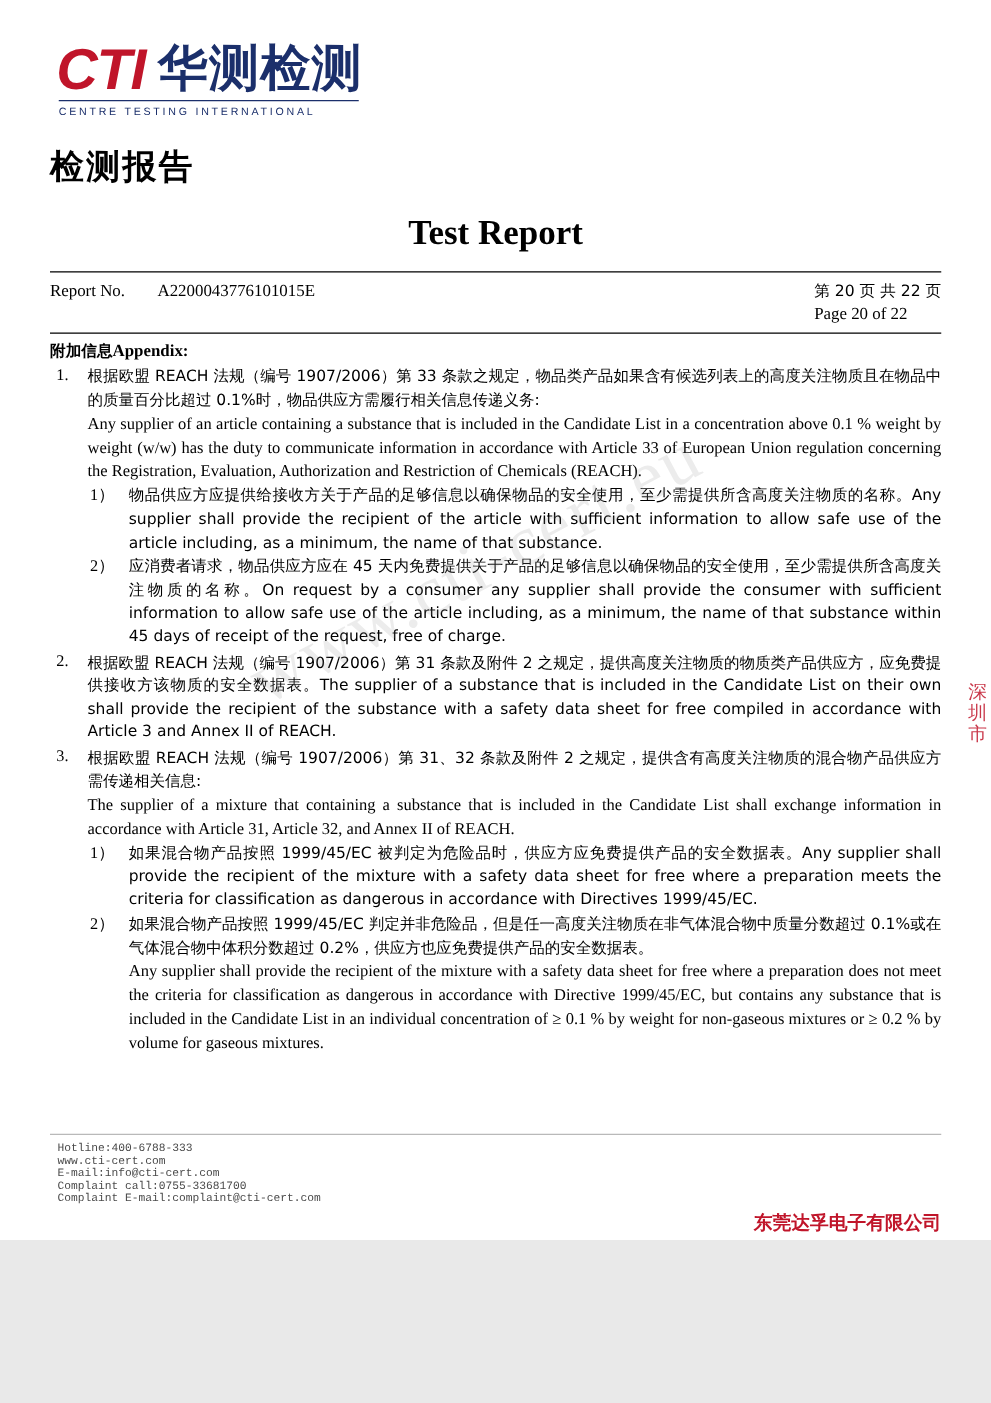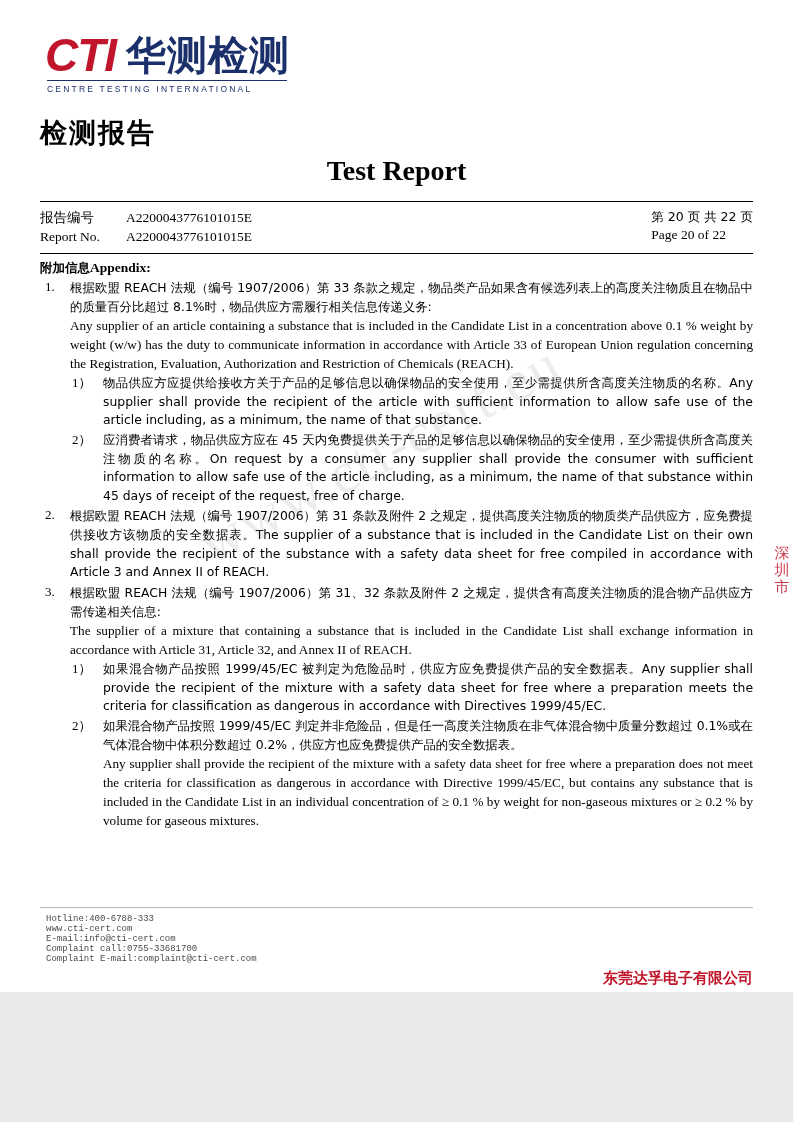--- a/index.html
+++ b/index.html
@@ -75,21 +75,21 @@
     color: #000;
     margin-top: 95px;
     letter-spacing: 2px;
   }
   .title-en {
     text-align: center;
     font-family: "Liberation Serif", serif;
     font-weight: bold;
     font-size: 28px;
     color: #000;
-    margin-top: 4px;
+    margin-top: 20px;
   }
 
   .rule {
     border: none;
     border-top: 1px solid #000;
     margin: 14px 0 0 0;
   }
   .rule-bottom {
     border: none;
     border-top: 1px solid #000;
@@ -247,24 +247,20 @@
 
     <div class="title-cn">检测报告</div>
     <div class="title-en">Test Report</div>
 
     <hr class="rule">
 
     <div class="report-head">
       <div class="rh-left">
         <table>
           <tbody>
-              <tr>
-            <td class="lbl cnfont">报告编号</td>
-            <td>A2200043776101015E</td>
-          </tr>
           <tr>
             <td class="lbl">Report No.</td>
             <td>A2200043776101015E</td>
           </tr>
         </tbody>
           </table>
       </div>
       <div class="rh-right">
         <div class="cnfont">第 20 页  共 22 页</div>
         <div>Page 20 of 22</div>
@@ -274,21 +270,21 @@
     <hr class="rule-bottom">
 
     <div class="appendix-title">
       <span>附加信息</span><span class="en">Appendix:</span>
     </div>
 
     <ol class="lvl1">
 
       <li>
         <span class="num">1.</span>
-        <p class="tx mix">根据欧盟 REACH 法规（编号 1907/2006）第 33 条款之规定，物品类产品如果含有候选列表上的高度关注物质且在物品中的质量百分比超过 8.1%时，物品供应方需履行相关信息传递义务:</p>
+        <p class="tx mix">根据欧盟 REACH 法规（编号 1907/2006）第 33 条款之规定，物品类产品如果含有候选列表上的高度关注物质且在物品中的质量百分比超过 0.1%时，物品供应方需履行相关信息传递义务:</p>
         <p class="tx">Any supplier of an article containing a substance that is included in the Candidate List in a concentration above 0.1 % weight by weight (w/w) has the duty to communicate information in accordance with Article 33 of European Union regulation concerning the Registration, Evaluation, Authorization and Restriction of Chemicals (REACH).</p>
         <ol class="lvl2">
           <li>
             <span class="num">1）</span>
             <p class="tx mix">物品供应方应提供给接收方关于产品的足够信息以确保物品的安全使用，至少需提供所含高度关注物质的名称。Any supplier shall provide the recipient of the article with sufficient information to allow safe use of the article including, as a minimum, the name of that substance.</p>
           </li>
           <li>
             <span class="num">2）</span>
             <p class="tx mix">应消费者请求，物品供应方应在 45 天内免费提供关于产品的足够信息以确保物品的安全使用，至少需提供所含高度关注物质的名称。On request by a consumer any supplier shall provide the consumer with sufficient information to allow safe use of the article including, as a minimum, the name of that substance within 45 days of receipt of the request, free of charge.</p>
           </li>

